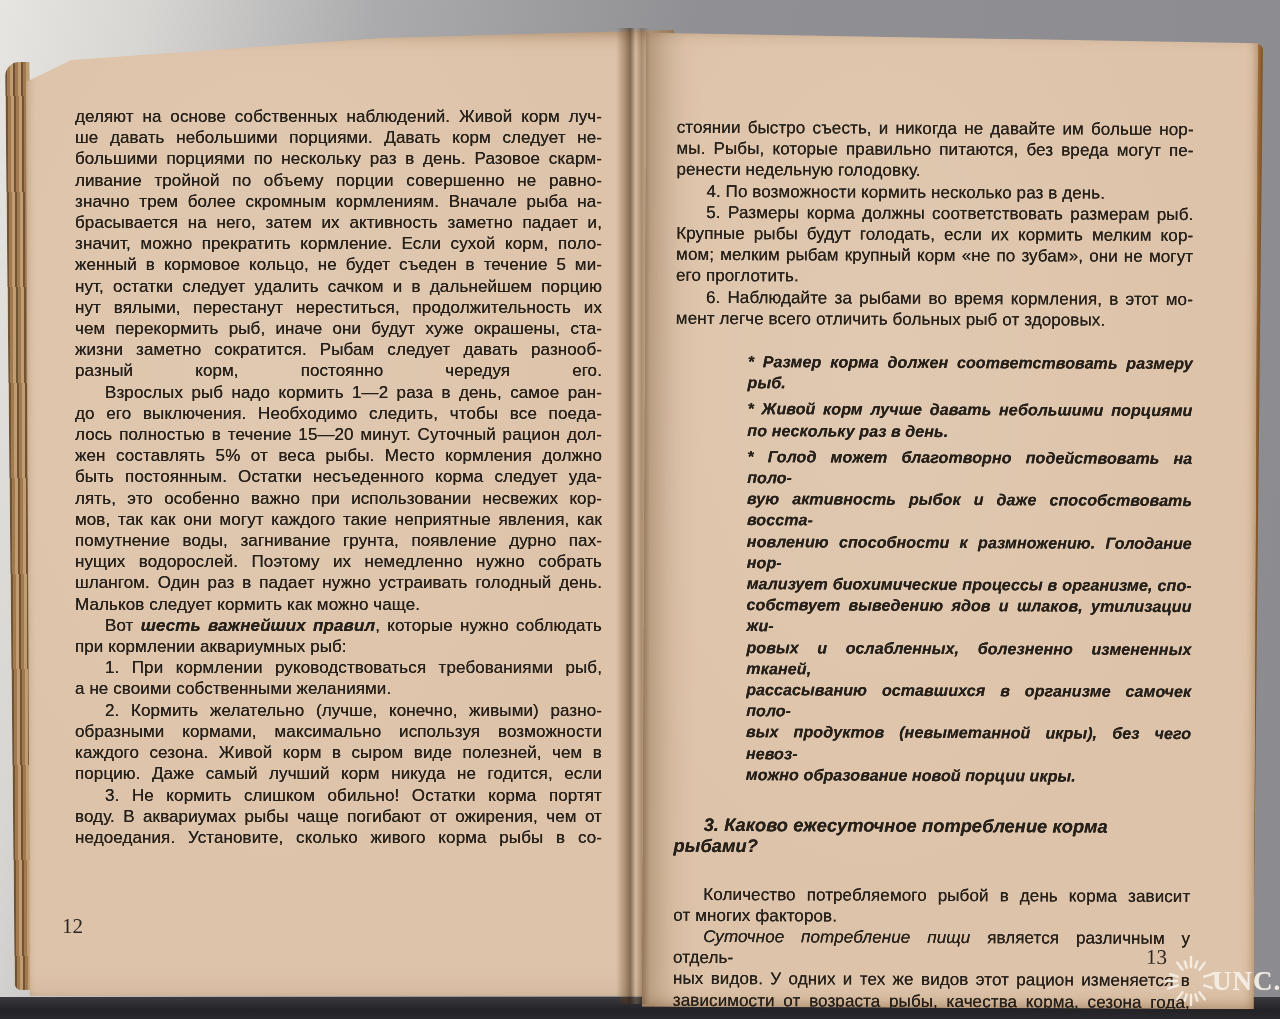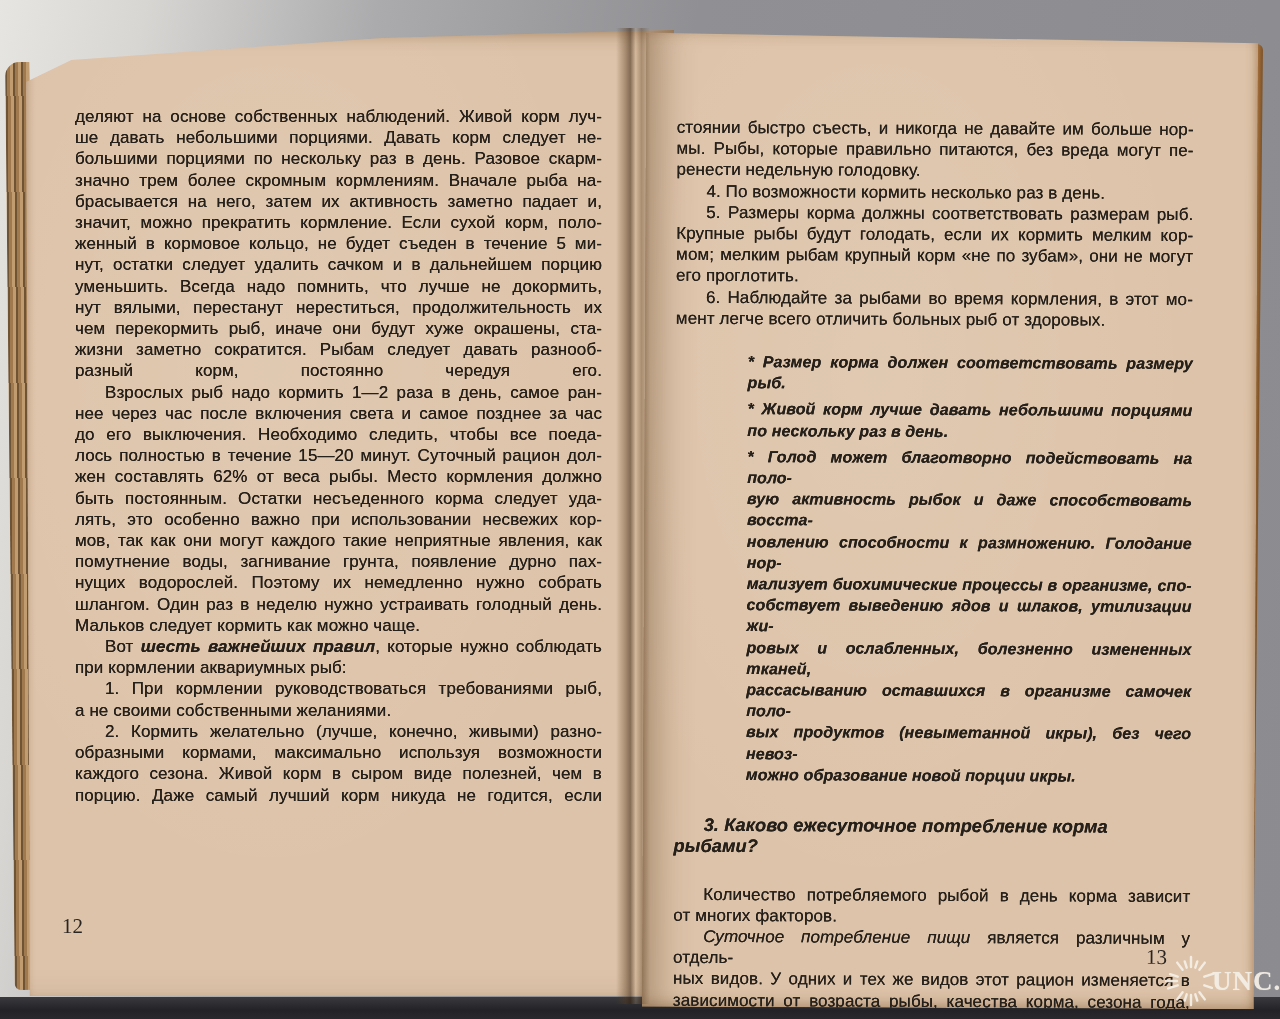--- a/index.html
+++ b/index.html
@@ -108,58 +108,62 @@
   <div class="bottom-strip"></div>
   <div class="edge-stack-left"></div>
   <div class="fore-edge-right"></div>
 
   <div class="page page-left">
     <div class="text-col col-left">
         <div class="blk para">
           <div class="line j">деляют на основе собственных наблюдений. Живой корм луч-</div>
           <div class="line j">ше давать небольшими порциями. Давать корм следует не-</div>
           <div class="line j">большими порциями по нескольку раз в день. Разовое скарм-</div>
+          <div class="line j">ливание тройной по объему порции совершенно не равно-</div>
           <div class="line j">значно трем более скромным кормлениям. Вначале рыба на-</div>
           <div class="line j">брасывается на него, затем их активность заметно падает и,</div>
           <div class="line j">значит, можно прекратить кормление. Если сухой корм, поло-</div>
           <div class="line j">женный в кормовое кольцо, не будет съеден в течение 5 ми-</div>
           <div class="line j">нут, остатки следует удалить сачком и в дальнейшем порцию</div>
-          <div class="line j">уменьшить. Всегда надо помнить, что лучше не докормить,</div>
           <div class="line j">нут вялыми, перестанут нереститься, продолжительность их</div>
           <div class="line j">чем перекормить рыб, иначе они будут хуже окрашены, ста-</div>
           <div class="line j">жизни заметно сократится. Рыбам следует давать разнооб-</div>
           <div class="line j">разный корм, постоянно чередуя его.</div>
         </div>
         <div class="blk para">
           <div class="line j ind">Взрослых рыб надо кормить 1—2 раза в день, самое ран-</div>
-          <div class="line j">нее через час после включения света и самое позднее за час</div>
           <div class="line j">до его выключения. Необходимо следить, чтобы все поеда-</div>
           <div class="line j">лось полностью в течение 15—20 минут. Суточный рацион дол-</div>
-          <div class="line j">жен составлять 62% от веса рыбы. Место кормления должно</div>
+          <div class="line j">жен составлять 5% от веса рыбы. Место кормления должно</div>
           <div class="line j">быть постоянным. Остатки несъеденного корма следует уда-</div>
           <div class="line j">лять, это особенно важно при использовании несвежих кор-</div>
           <div class="line j">мов, так как они могут каждого такие неприятные явления, как</div>
           <div class="line j">помутнение воды, загнивание грунта, появление дурно пах-</div>
           <div class="line j">нущих водорослей. Поэтому их немедленно нужно собрать</div>
-          <div class="line j">шлангом. Один раз в неделю нужно устраивать голодный день.</div>
+          <div class="line j">шлангом. Один раз в падает нужно устраивать голодный день.</div>
           <div class="line">Мальков следует кормить как можно чаще.</div>
         </div>
         <div class="blk para">
           <div class="line j ind"><span>Вот </span><span class="s-bi">шесть важнейших правил</span><span>, которые нужно соблюдать</span></div>
           <div class="line">при кормлении аквариумных рыб:</div>
         </div>
         <div class="blk para">
           <div class="line j ind">1. При кормлении руководствоваться требованиями рыб,</div>
           <div class="line">а не своими собственными желаниями.</div>
         </div>
         <div class="blk para">
           <div class="line j ind">2. Кормить желательно (лучше, конечно, живыми) разно-</div>
           <div class="line j">образными кормами, максимально используя возможности</div>
           <div class="line j">каждого сезона. Живой корм в сыром виде полезней, чем в</div>
           <div class="line j">порцию. Даже самый лучший корм никуда не годится, если</div>
+        </div>
+        <div class="blk para">
+          <div class="line j ind">3. Не кормить слишком обильно! Остатки корма портят</div>
+          <div class="line j">воду. В аквариумах рыбы чаще погибают от ожирения, чем от</div>
+          <div class="line j">недоедания. Установите, сколько живого корма рыбы в со-</div>
         </div>
       </div>
     <div class="page-num num-left">12</div>
   </div>
 
   <div class="page page-right">
     <div class="text-col col-right">
         <div class="blk para">
           <div class="line j">стоянии быстро съесть, и никогда не давайте им больше нор-</div>
           <div class="line j">мы. Рыбы, которые правильно питаются, без вреда могут пе-</div>

